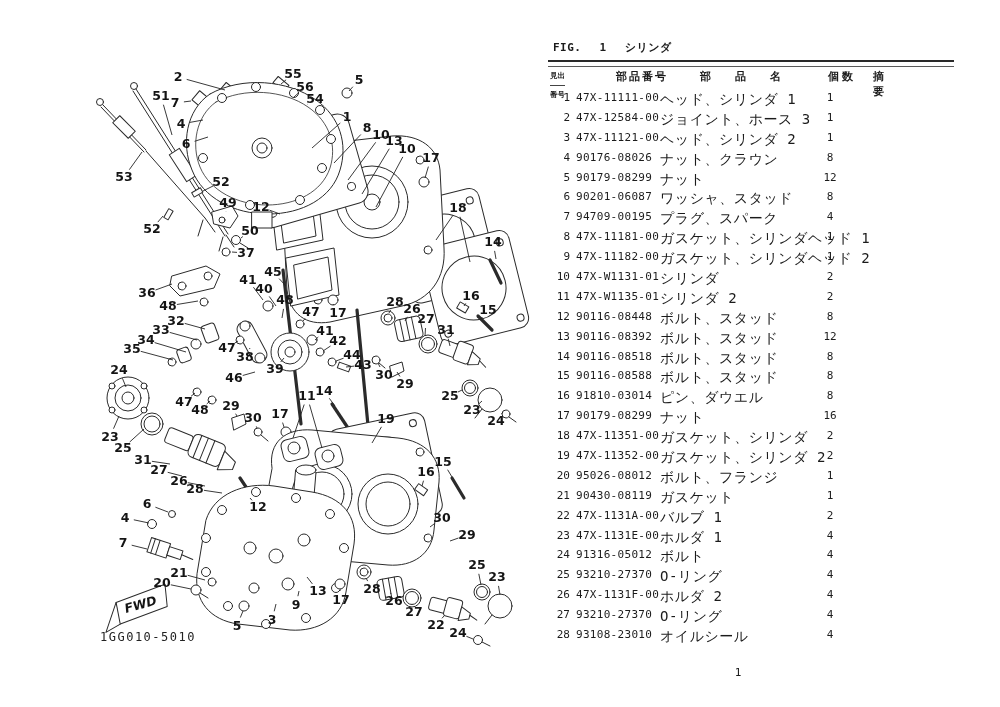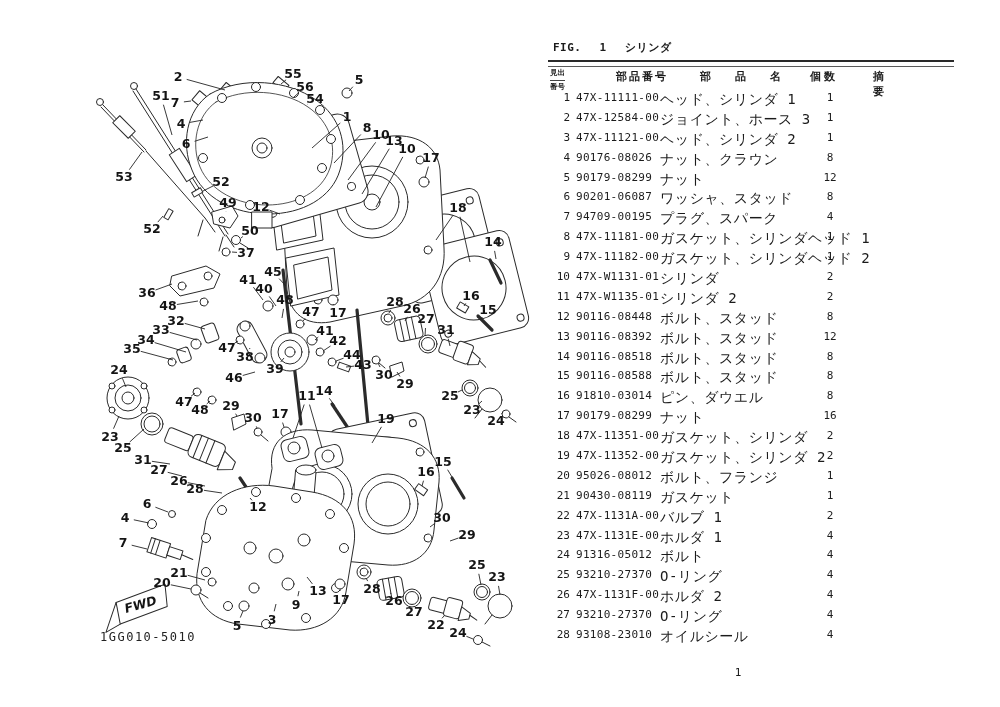--- a/index.html
+++ b/index.html
@@ -13,25 +13,25 @@
   .rod{stroke:#2b2b2b;stroke-width:3.2;}
   .callout-text{font-family:"DejaVu Sans", sans-serif;font-size:12.5px;font-weight:600;fill:#141414;}
   .leader{stroke:#242424;stroke-width:0.9;fill:none;}
   #diagram-code{position:absolute;left:100px;top:630px;font-size:12px;letter-spacing:1.5px;color:#222;}
   
   #parts-table{position:absolute;left:548px;top:38px;width:412px;height:620px;font-size:11px;}
   #fig-line{position:absolute;left:5px;top:2px;white-space:nowrap;font-weight:bold;letter-spacing:0.5px;}
   #fig-line .gap{display:inline-block;width:18px;}
   #top-rule{position:absolute;left:0;top:22px;width:406px;height:4px;border-top:2.2px solid #2a2a2a;border-bottom:1px solid #5a5a5a;}
   #thead{position:absolute;left:0;top:28px;width:406px;height:22px;font-weight:bold;}
-  #col-no-h{position:absolute;left:2px;top:1px;font-size:7.5px;font-weight:bold;line-height:12px;text-align:center;}
+  #col-no-h{position:absolute;left:2px;top:1px;font-size:7.5px;font-weight:bold;line-height:17px;text-align:center;}
   #col-no-h .mini-rule{display:block;height:1px;background:#444;margin:0.5px 0;}
   #col-pn-h{position:absolute;left:32px;top:3px;letter-spacing:2px;margin-left:36px;}
   #col-name-h{position:absolute;left:124px;top:3px;letter-spacing:24px;margin-left:28px;}
-  #col-qty-h{position:absolute;left:262px;top:3px;letter-spacing:3px;font-family:Liberation Mono, monospace;}
+  #col-qty-h{position:absolute;left:280px;top:3px;letter-spacing:3px;font-family:Liberation Mono, monospace;}
   #col-rem-h{position:absolute;left:325px;top:3px;letter-spacing:34px;}
   #rows{position:absolute;left:0;top:50px;width:406px;}
   .prow{position:relative;height:19.9px;}
   .c-no{position:absolute;left:0;top:3px;width:22px;text-align:right;}
   .c-pn{position:absolute;left:28px;top:3px;letter-spacing:0.3px;}
   .c-name{position:absolute;left:112px;top:3px;font-size:14px;letter-spacing:0.5px;}
   .c-qty{position:absolute;left:258px;top:3px;width:48px;text-align:center;}
   .c-rem{position:absolute;left:330px;top:3px;width:70px;text-align:center;}
   #page-num{position:absolute;left:723px;top:666px;width:30px;text-align:center;font-size:11px;}
 </style>

